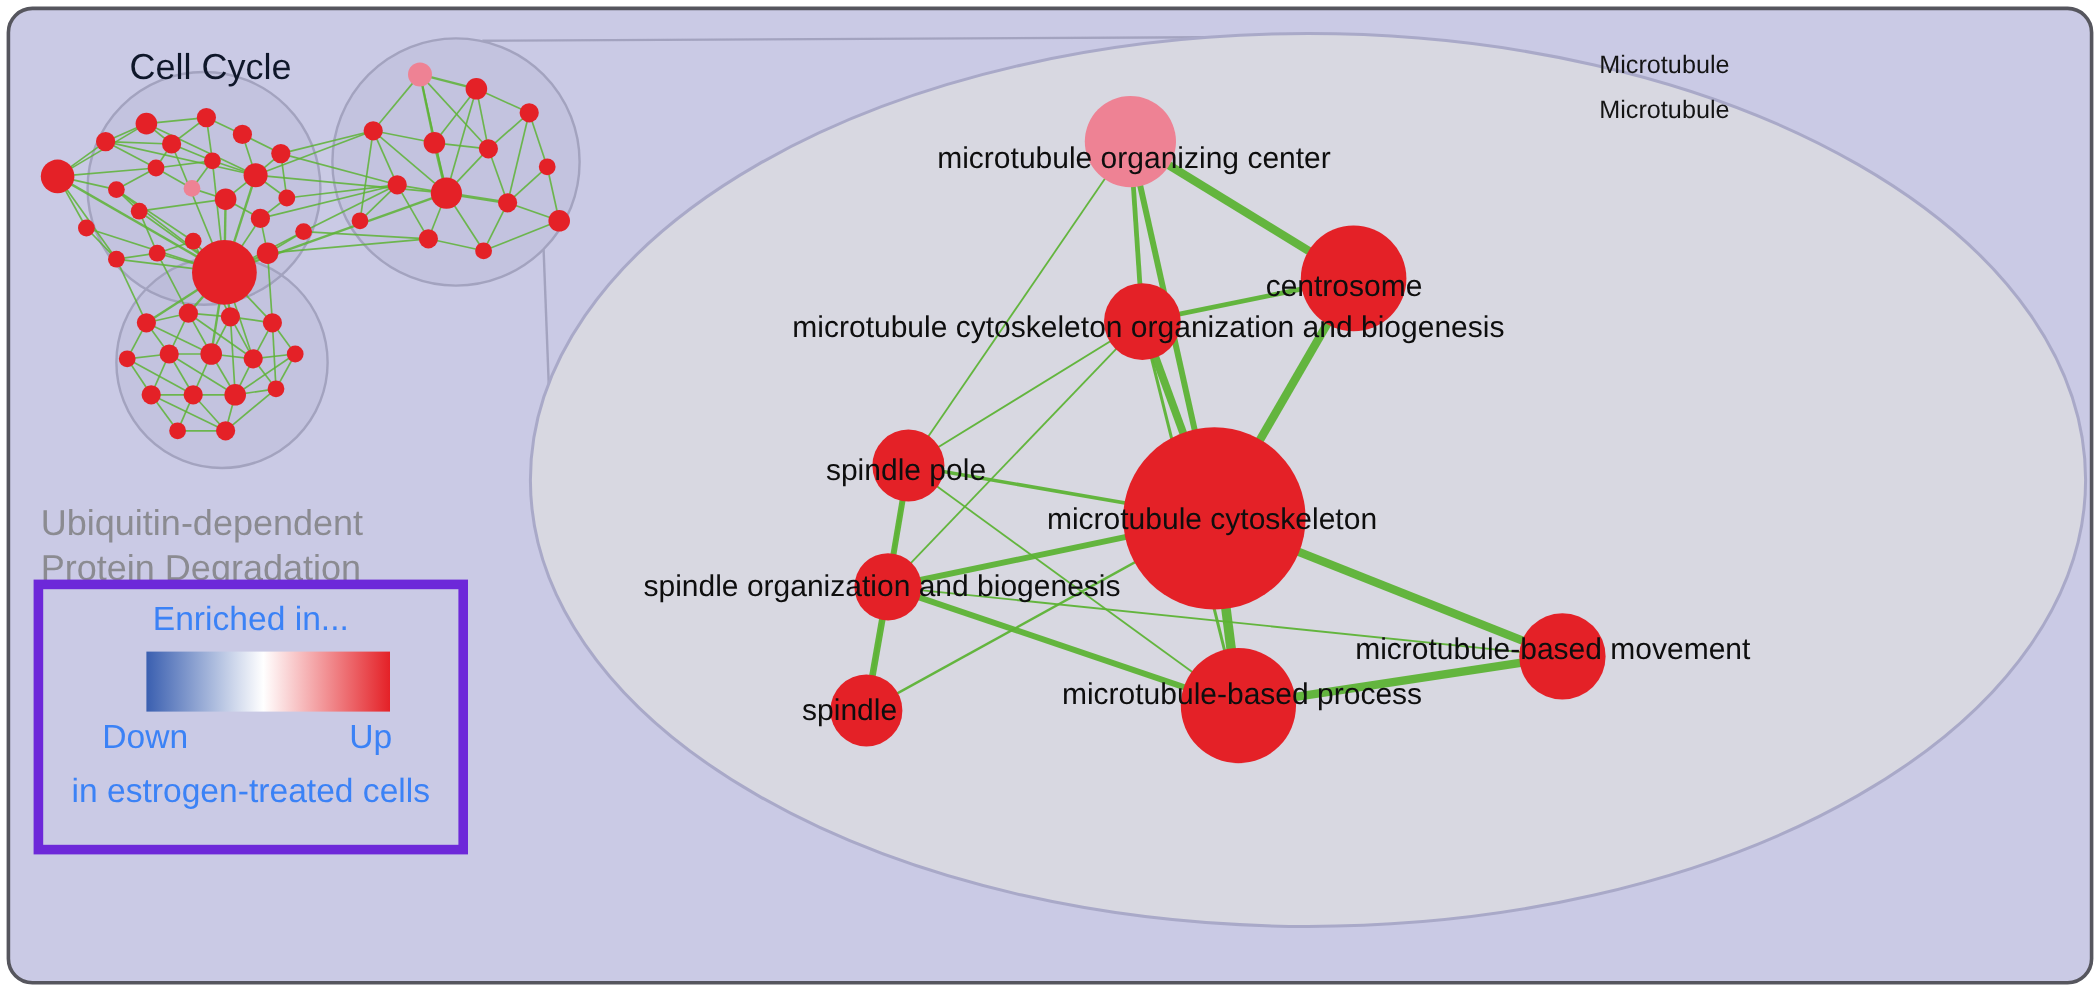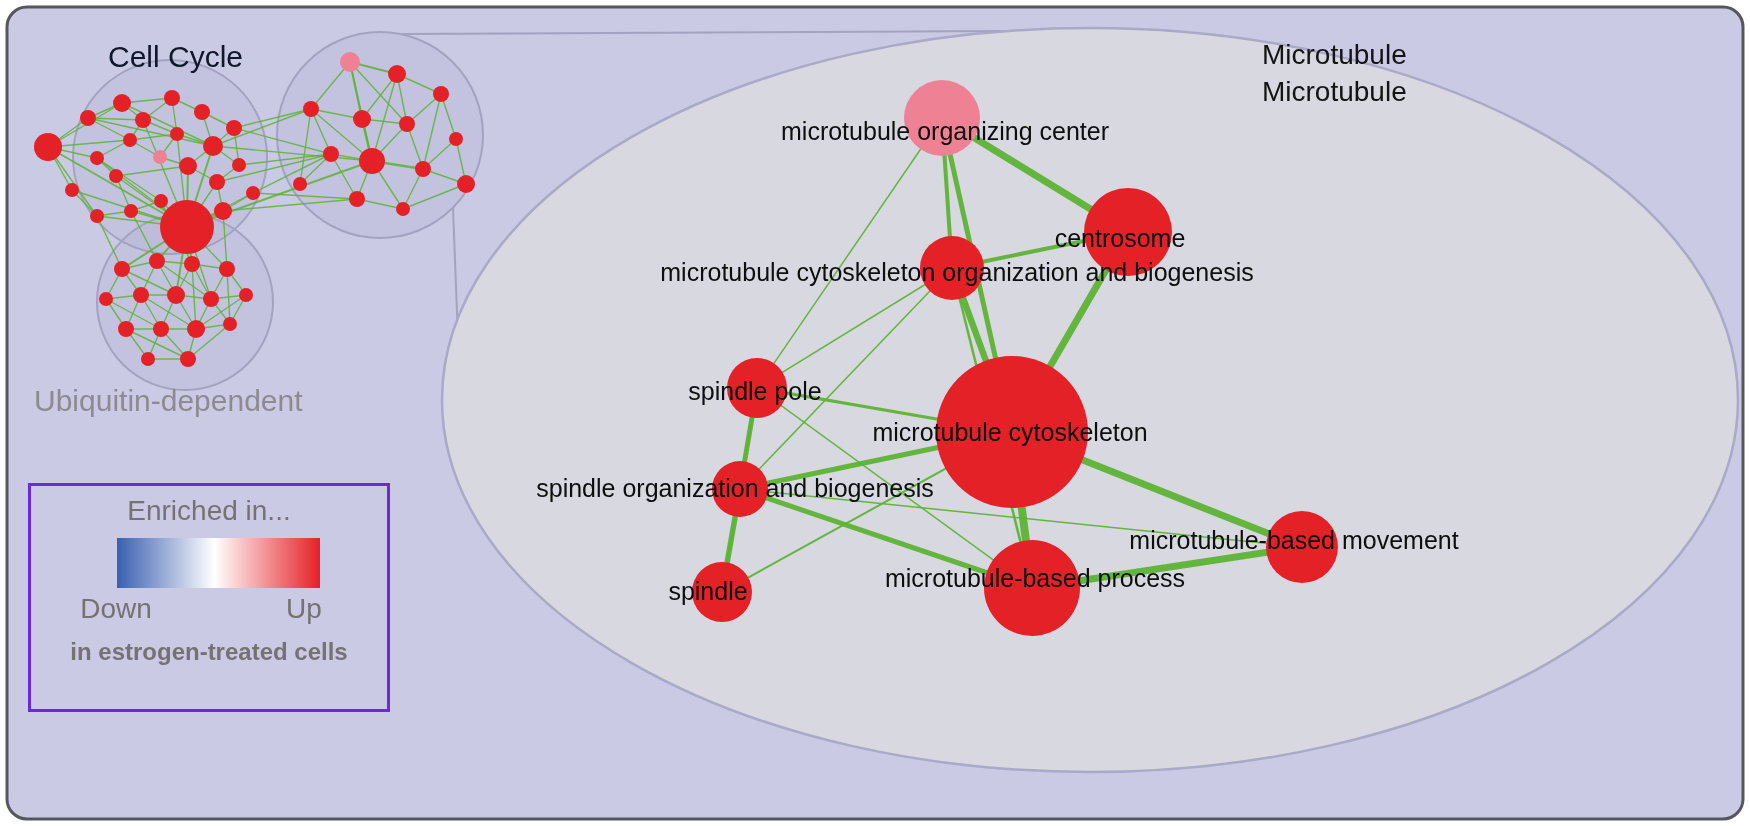--- a/index.html
+++ b/index.html
@@ -1,28 +1,28 @@
 <!DOCTYPE html>
 <html><head>
 <meta charset="utf-8">
 <style>
   * { box-sizing: border-box; }
   html, body { margin: 0; padding: 0; background: #ffffff; font-family: "Liberation Sans", sans-serif; }
   .page { position: relative; width: 1750px; height: 826px; overflow: hidden; background: #ffffff; }
   .page svg { position: absolute; left: 0; top: 0; }
   .title { position: absolute; }
   .title-cc { font-size: 30px; }
-  .title-mt { font-size: 28px; line-height: 37px; width: 250px; }
-  .title-ub { font-size: 30px; line-height: 37px; }
-  .legend { position: absolute; left: 28px; top: 483px; width: 362px; height: 229px; border: 3px solid #6d28d9; color: #737373; }
+  .title-mt { font-size: 21px; line-height: 37px; text-align: center; width: 250px; }
+  .title-ub { font-size: 30px; line-height: 37px; margin-top: 36px; }
+  .legend { position: absolute; left: 28px; top: 483px; width: 362px; height: 229px; border: 8px solid #6d28d9; color: #3b82f6; }
   .legend-title { position: absolute; top: 9px; width: 100%; text-align: center; font-size: 28px; }
   .legend-gradient { position: absolute; left: 86px; top: 52px; width: 203px; height: 50px; }
   .legend-down { position: absolute; left: 85px; top: 107px; transform: translateX(-50%); font-size: 28px; }
   .legend-up { position: absolute; left: 273px; top: 107px; transform: translateX(-50%); font-size: 28px; text-align: right; }
-  .legend-cap1 { position: absolute; top: 152px; width: 100%; text-align: center; font-size: 24px; font-weight: bold; }
+  .legend-cap1 { position: absolute; top: 152px; width: 100%; text-align: center; font-size: 28px; }
   .legend-cap2 { position: absolute; top: 185px; width: 100%; text-align: center; font-size: 24px; }
 </style>
 </head>
 <body style="background: rgb(255, 255, 255);">
 
 <div class="page">
 
   <svg id="scene" width="1750" height="826" viewBox="0 0 1750 826">
       <rect x="7" y="7" width="1736" height="812" rx="20" fill="#cacae5" stroke="#56565e" stroke-width="3"></rect>
       <circle cx="170" cy="157" r="97" fill="rgba(158,158,185,0.13)" stroke="#a3a3bf" stroke-width="2"></circle>
@@ -274,20 +274,21 @@
 
   <div class="title title-cc" style="left: 108px; top: 40px; color: #0f172a;">Cell Cycle</div>
 
   <div class="title title-mt" style="left: 1262px; top: 36px; color: rgb(20, 20, 20);">
     <div>Microtubule</div>
     <div>Microtubule</div>
   </div>
 
   <div class="title title-ub" style="left: 34px; top: 382px; color: rgb(139, 139, 145);">
     <div>Ubiquitin-dependent</div>
+    <div>Protein Degradation</div>
   </div>
 
   <div class="legend">
     <div class="legend-title">Enriched in...</div>
     <div class="legend-gradient" style="background: linear-gradient(90deg, rgb(58, 95, 176) 0%, rgb(255, 255, 255) 48%, rgb(228, 33, 39) 100%);"></div>
     <div class="legend-down">Down</div>
     <div class="legend-up">Up</div>
     <div class="legend-cap1">in estrogen-treated cells</div>
   </div>
 

